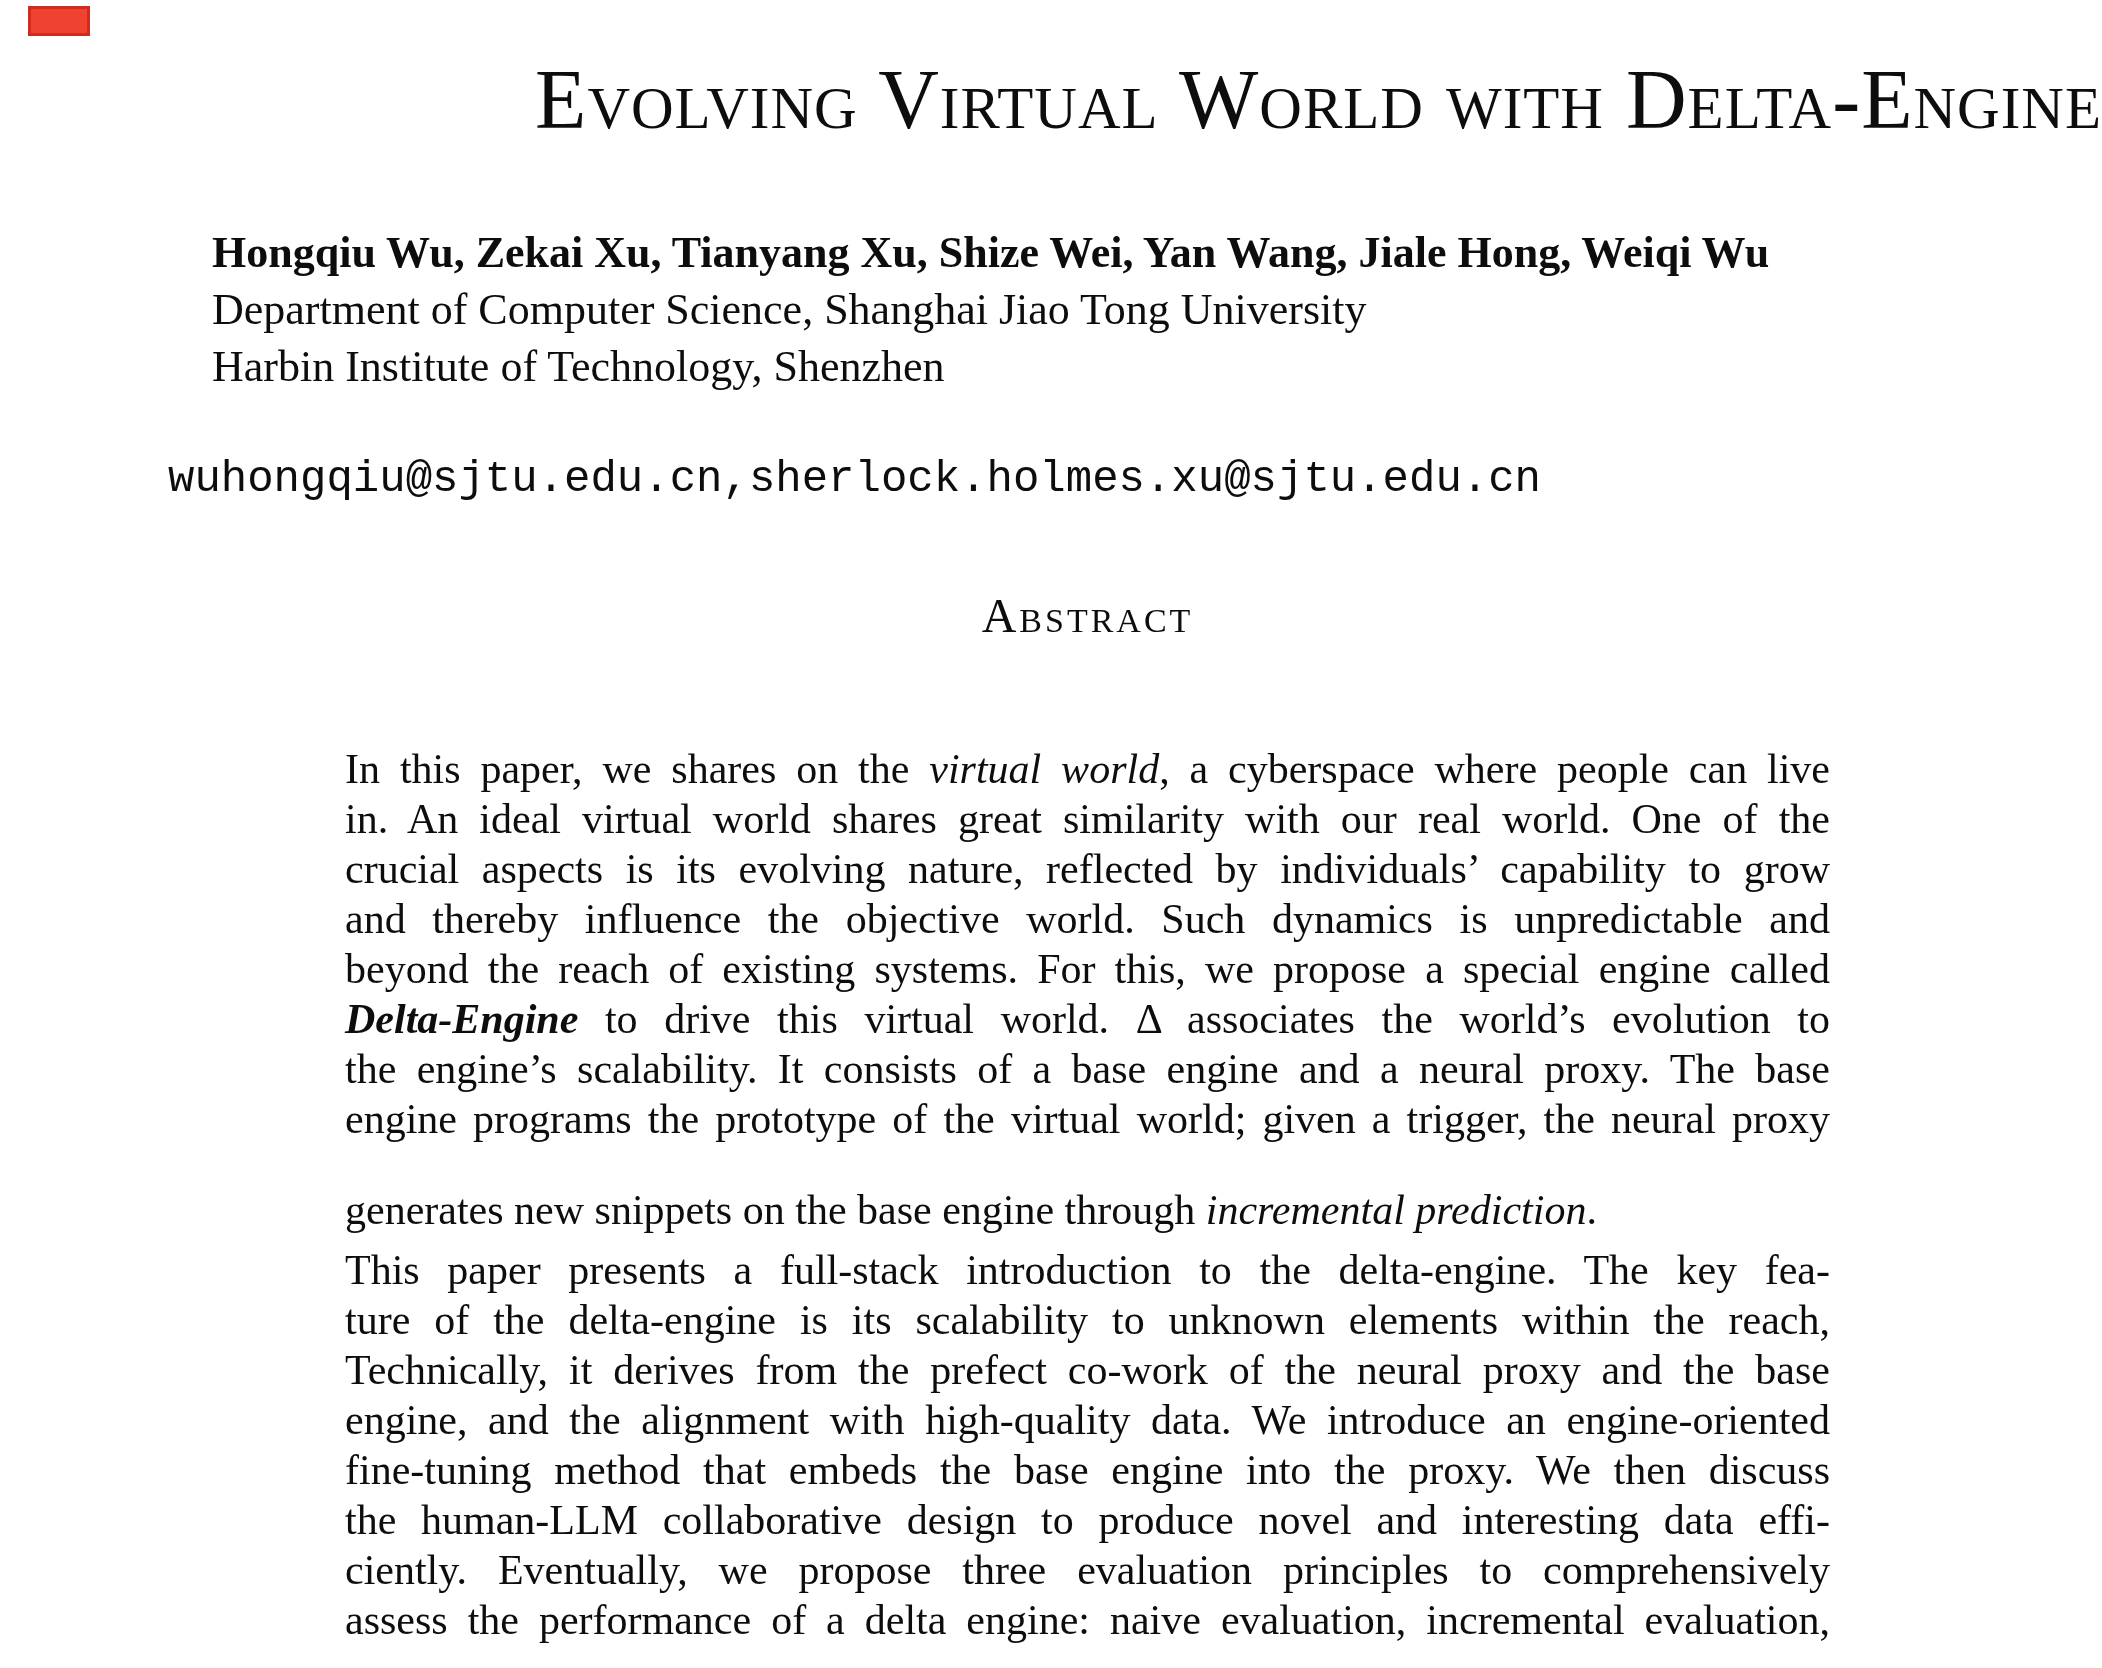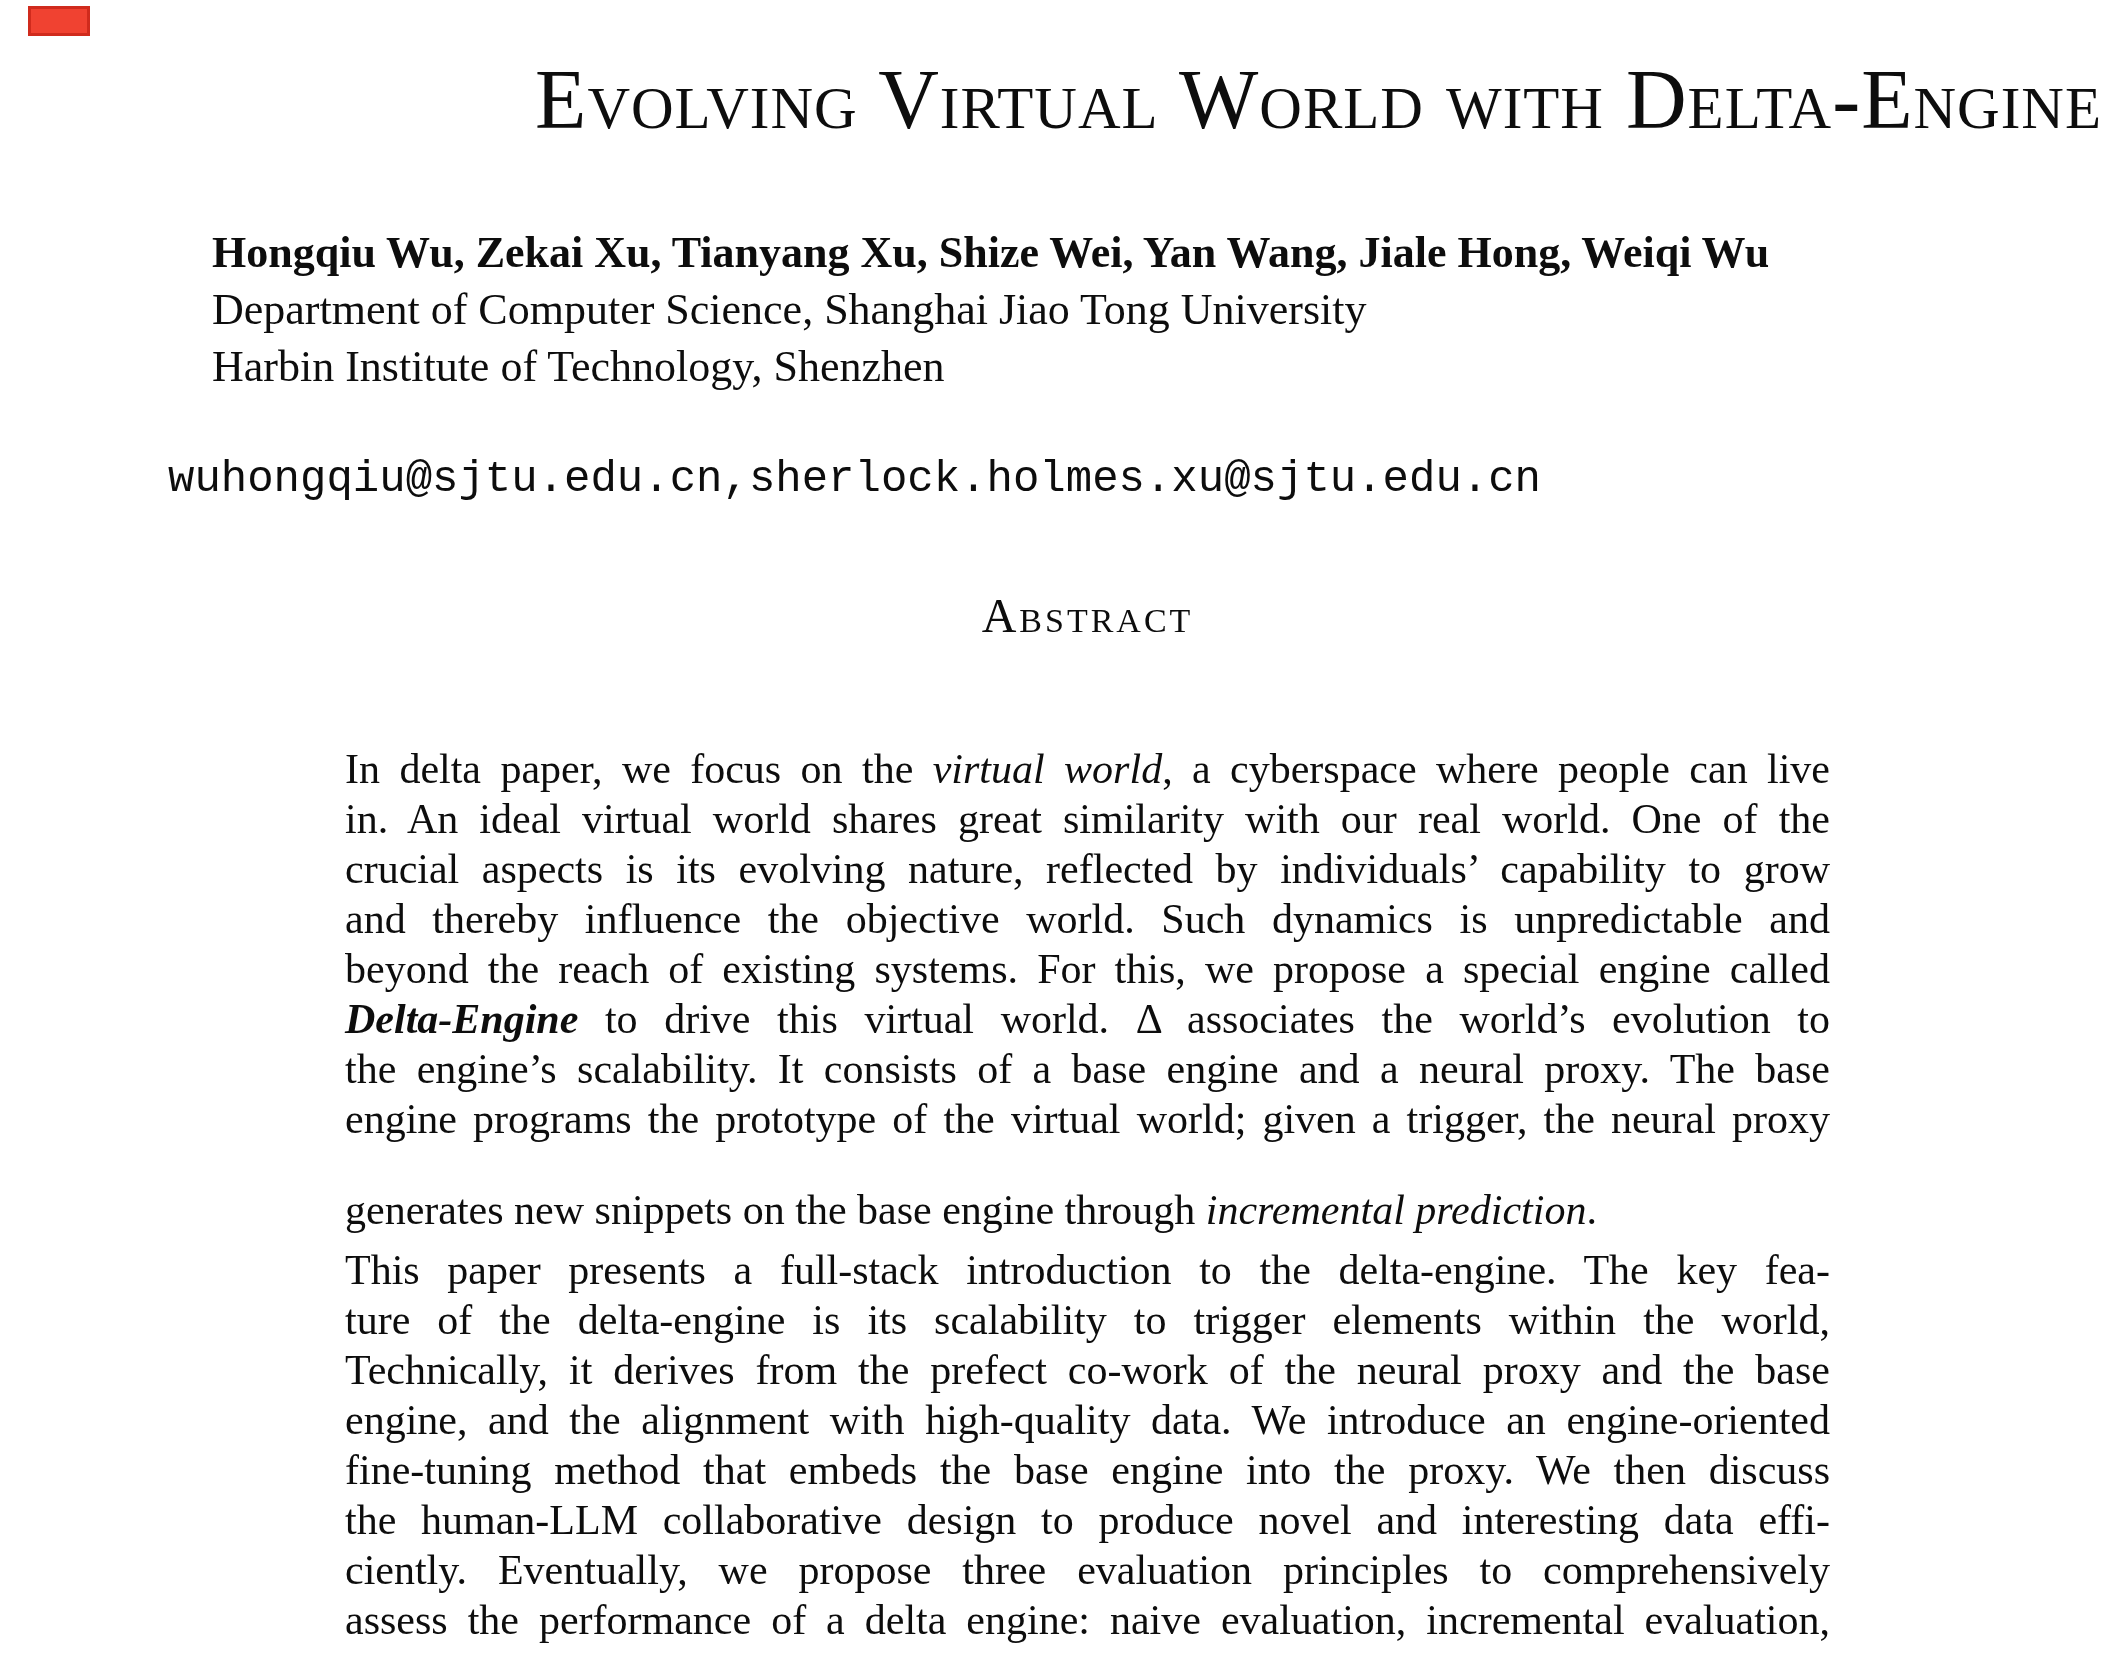--- a/index.html
+++ b/index.html
@@ -84,33 +84,33 @@
     <div class="affil-line">Department of Computer Science, Shanghai Jiao Tong University</div>
     <div class="affil-line">Harbin Institute of Technology, Shenzhen</div>
   </div>
 
   <div class="email-line">wuhongqiu@sjtu.edu.cn,sherlock.holmes.xu@sjtu.edu.cn</div>
 
   <div class="abstract-heading">Abstract</div>
 
   <div class="abstract-body">
       <div class="abs-para">
-        <div class="abs-line"><span>In delta paper, we focus on the </span><span class="it">virtual world</span><span>, a cyberspace where people can live</span></div>
+        <div class="abs-line"><span>In this paper, we shares on the </span><span class="it">virtual world</span><span>, a cyberspace where people can live</span></div>
         <div class="abs-line"><span>in. An ideal virtual world shares great similarity with our real world. One of the</span></div>
         <div class="abs-line"><span>crucial aspects is its evolving nature, reflected by individuals’ capability to grow</span></div>
         <div class="abs-line"><span>and thereby influence the objective world. Such dynamics is unpredictable and</span></div>
         <div class="abs-line"><span>beyond the reach of existing systems. For this, we propose a special engine called</span></div>
         <div class="abs-line"><span class="bit">Delta-Engine</span><span> to drive this virtual world. Δ associates the world’s evolution to</span></div>
         <div class="abs-line"><span>the engine’s scalability. It consists of a base engine and a neural proxy. The base</span></div>
         <div class="abs-line"><span>engine programs the prototype of the virtual world; given a trigger, the neural proxy</span></div>
         <div class="abs-line last"><span>generates new snippets on the base engine through </span><span class="it">incremental prediction</span><span>.</span></div>
       </div>
       <div class="abs-para">
         <div class="abs-line"><span>This paper presents a full-stack introduction to the delta-engine. The key fea-</span></div>
-        <div class="abs-line"><span>ture of the delta-engine is its scalability to trigger elements within the world,</span></div>
+        <div class="abs-line"><span>ture of the delta-engine is its scalability to unknown elements within the reach,</span></div>
         <div class="abs-line"><span>Technically, it derives from the prefect co-work of the neural proxy and the base</span></div>
         <div class="abs-line"><span>engine, and the alignment with high-quality data. We introduce an engine-oriented</span></div>
         <div class="abs-line"><span>fine-tuning method that embeds the base engine into the proxy. We then discuss</span></div>
         <div class="abs-line"><span>the human-LLM collaborative design to produce novel and interesting data effi-</span></div>
         <div class="abs-line"><span>ciently. Eventually, we propose three evaluation principles to comprehensively</span></div>
         <div class="abs-line"><span>assess the performance of a delta engine: naive evaluation, incremental evaluation,</span></div>
         <div class="abs-line last"><span>and adversarial evaluation.</span><span class="fnbox">1</span></div>
       </div>
     </div>
 

